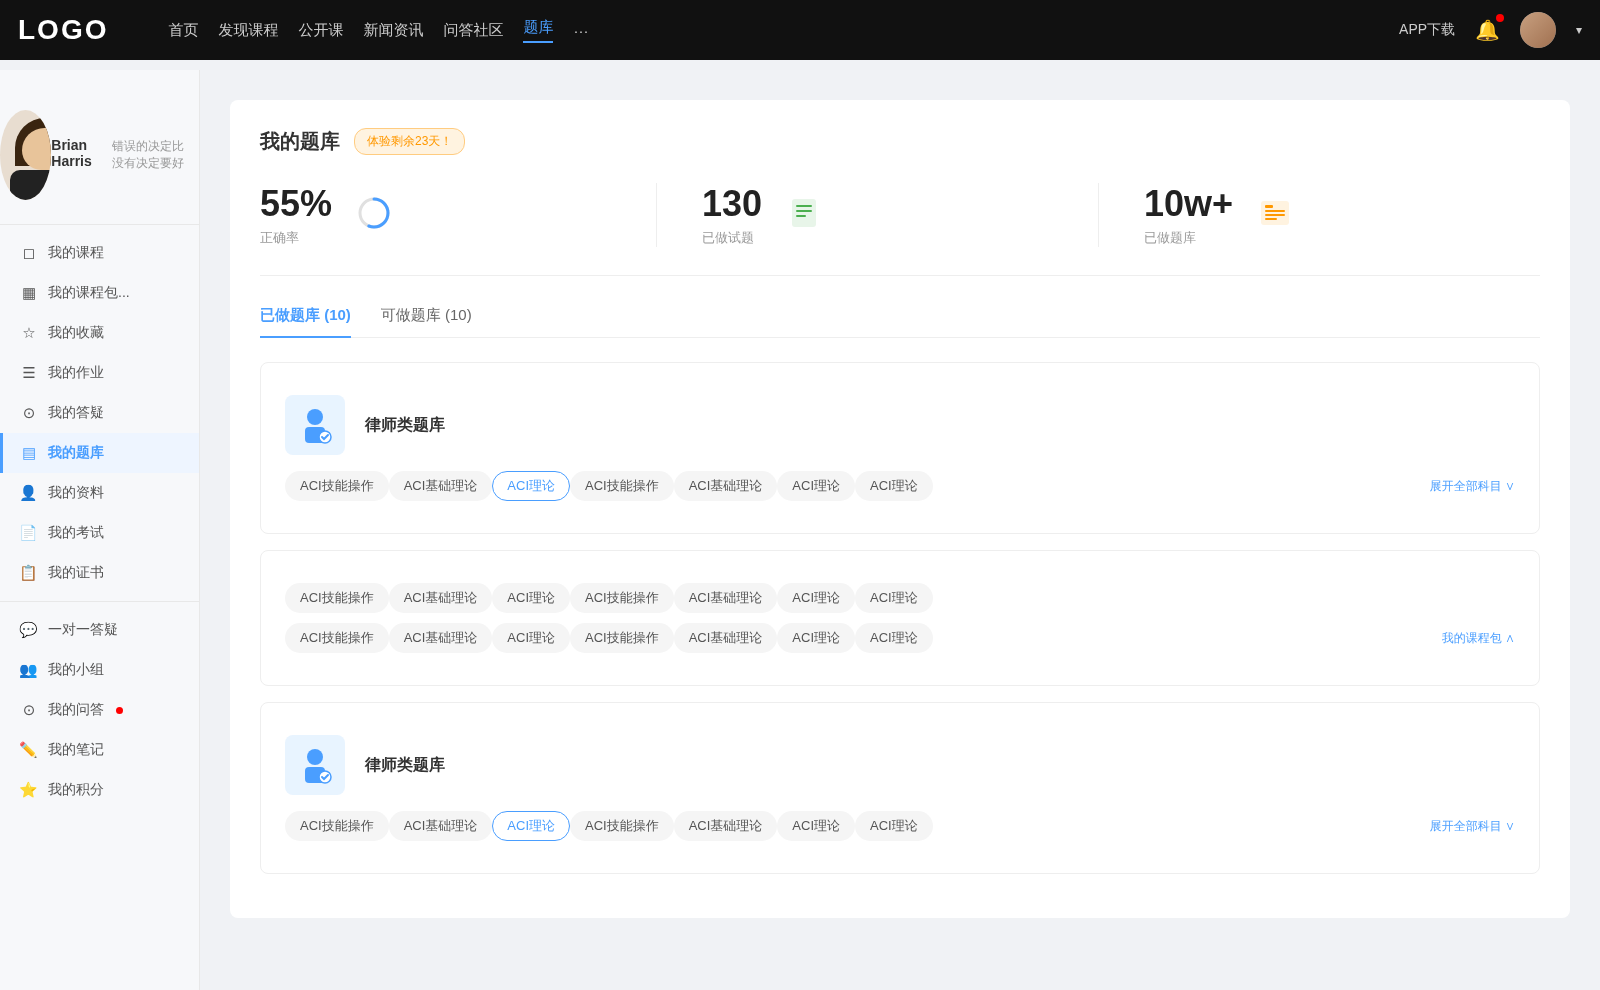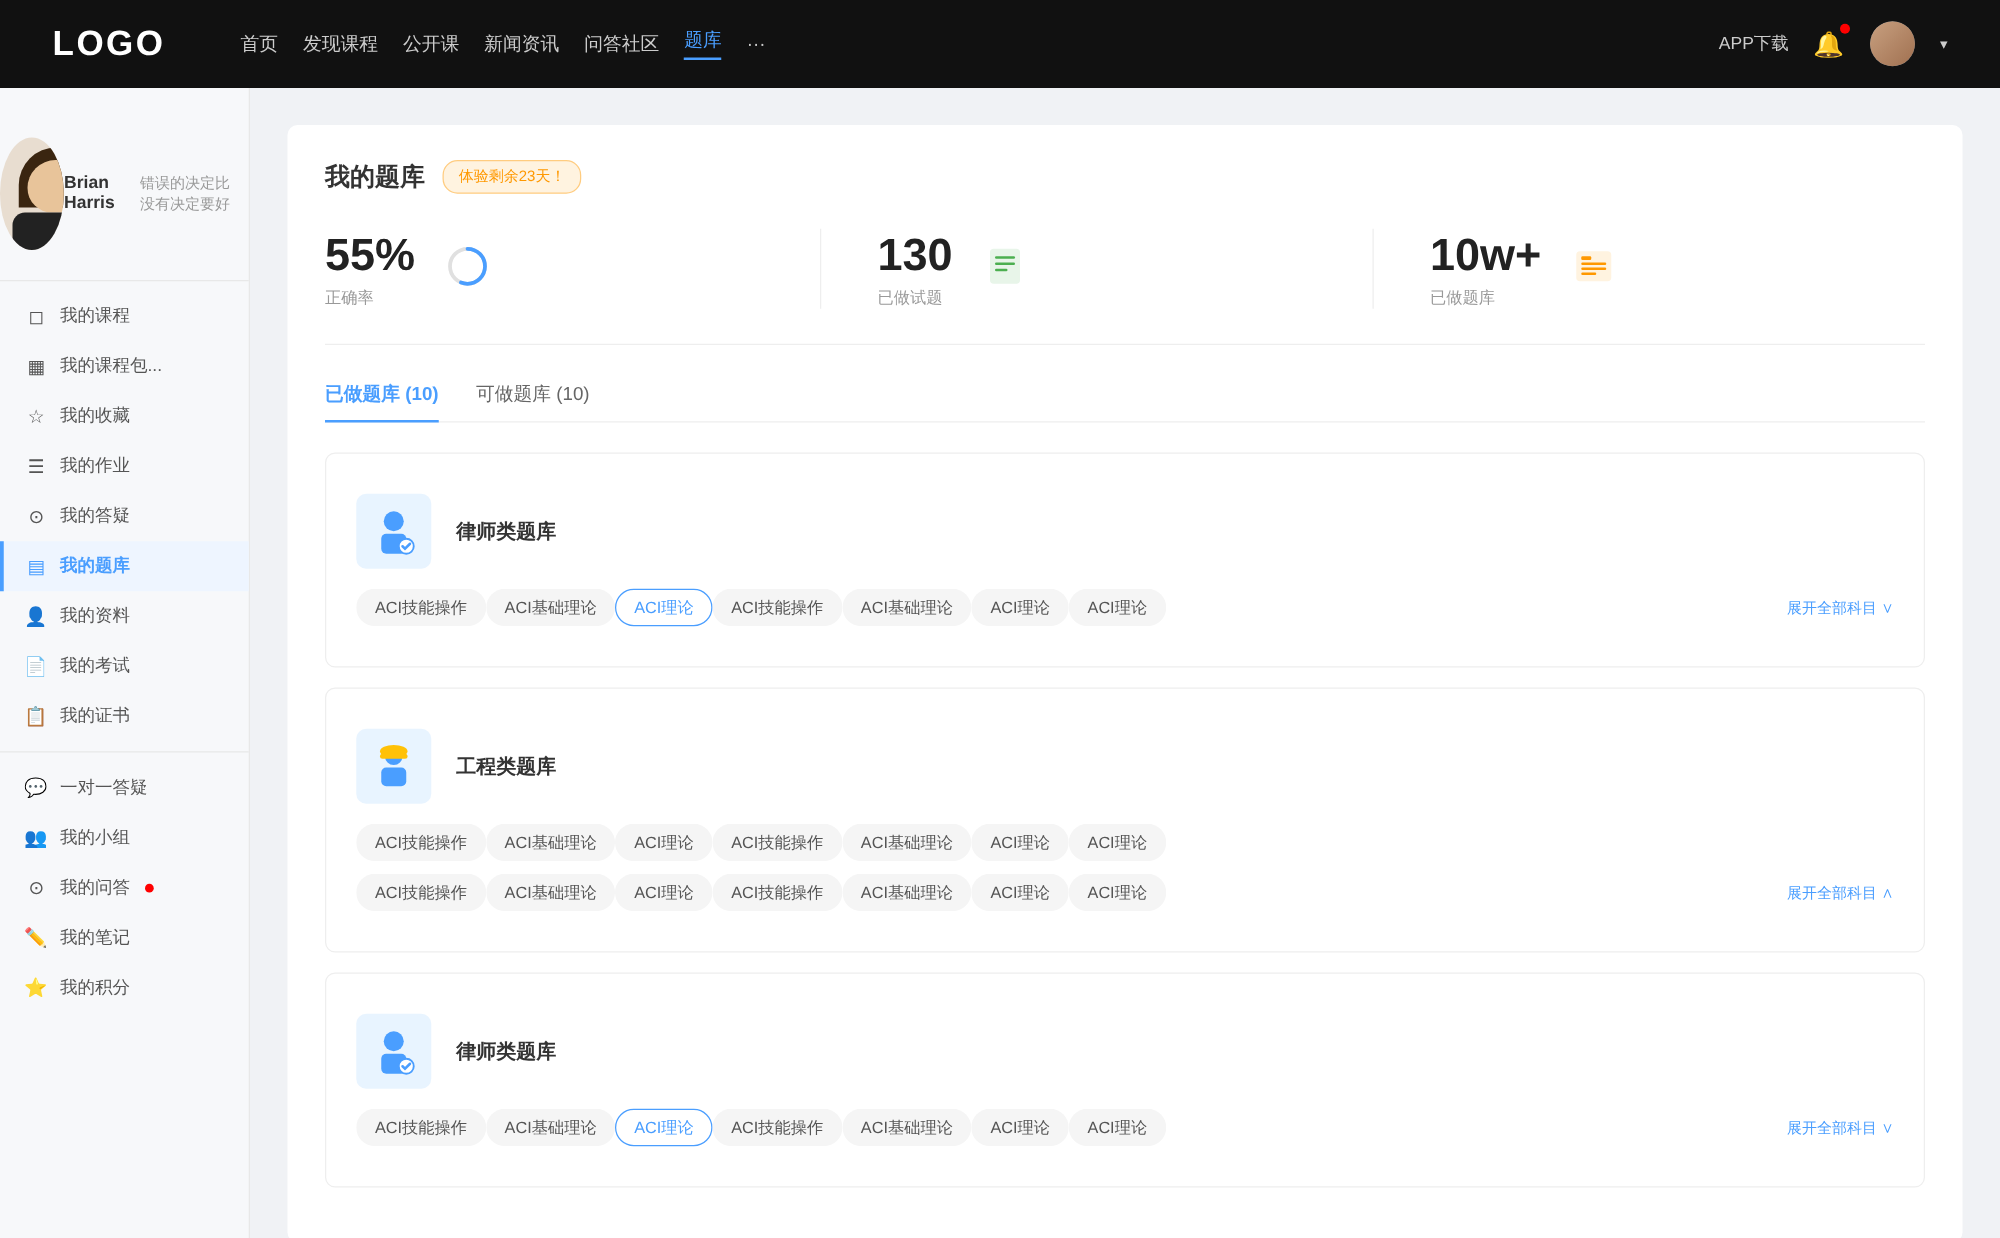--- a/index.html
+++ b/index.html
@@ -1,24 +1,24 @@
 <!DOCTYPE html>
 <html><head>
   <meta charset="utf-8">
   <style>
     * { box-sizing: border-box; margin: 0; padding: 0; }
     body { font-family: -apple-system, BlinkMacSystemFont, 'PingFang SC', 'Microsoft YaHei', sans-serif; background: #f0f2f5; min-height: 990px; }
 
     
     .navbar {
       background: #111;
-      height: 70px;
-      display: flex;
-      align-items: center;
-      padding: 0 42px;
+      height: 60px;
+      display: flex;
+      align-items: center;
+      padding: 0 18px;
       position: fixed;
       top: 0; left: 0; right: 0;
       z-index: 100;
     }
     .navbar-logo {
       color: white;
       font-size: 28px;
       font-weight: bold;
       letter-spacing: 2px;
       margin-right: 60px;
@@ -496,52 +496,40 @@
           <span class="tag active-tag">ACI理论</span>
           <span class="tag">ACI技能操作</span>
           <span class="tag">ACI基础理论</span>
           <span class="tag">ACI理论</span>
           <span class="tag">ACI理论</span>
           <span class="expand-link">展开全部科目 ∨</span>
         </div>
       </div>
 
       <div class="bank-card">
-        <div class="bank-card-header">
-          <div class="bank-card-icon" style="background:#e8f4ff;">
-            <svg width="44" height="44" viewBox="0 0 44 44">
-              <circle cx="22" cy="14" r="7" fill="#4a9eff"></circle>
-              <rect x="12" y="23" width="20" height="15" rx="4" fill="#4a9eff"></rect>
-
-              <ellipse cx="22" cy="10" rx="11" ry="5" fill="#ffc107"></ellipse>
-              <rect x="11" y="12" width="22" height="4" rx="2" fill="#ffc107"></rect>
-            </svg>
-          </div>
-          <div class="bank-card-title">工程类题库</div>
-        </div>
 
         <div class="tags-row" style="margin-bottom:10px;">
           <span class="tag">ACI技能操作</span>
           <span class="tag">ACI基础理论</span>
           <span class="tag">ACI理论</span>
           <span class="tag">ACI技能操作</span>
           <span class="tag">ACI基础理论</span>
           <span class="tag">ACI理论</span>
           <span class="tag">ACI理论</span>
         </div>
 
         <div class="tags-row">
           <span class="tag">ACI技能操作</span>
           <span class="tag">ACI基础理论</span>
           <span class="tag">ACI理论</span>
           <span class="tag">ACI技能操作</span>
           <span class="tag">ACI基础理论</span>
           <span class="tag">ACI理论</span>
           <span class="tag">ACI理论</span>
-          <span class="expand-link">展开全部科目 ∧</span>
+          <span class="expand-link">我的课程包 ∧</span>
         </div>
       </div>
 
       <div class="bank-card">
         <div class="bank-card-header">
           <div class="bank-card-icon">
             <svg width="44" height="44" viewBox="0 0 44 44">
               <circle cx="22" cy="14" r="8" fill="#4a9eff"></circle>
               <rect x="12" y="24" width="20" height="16" rx="4" fill="#4a9eff"></rect>
               <circle cx="32" cy="34" r="6" fill="white" stroke="#4a9eff" stroke-width="1.5"></circle>

